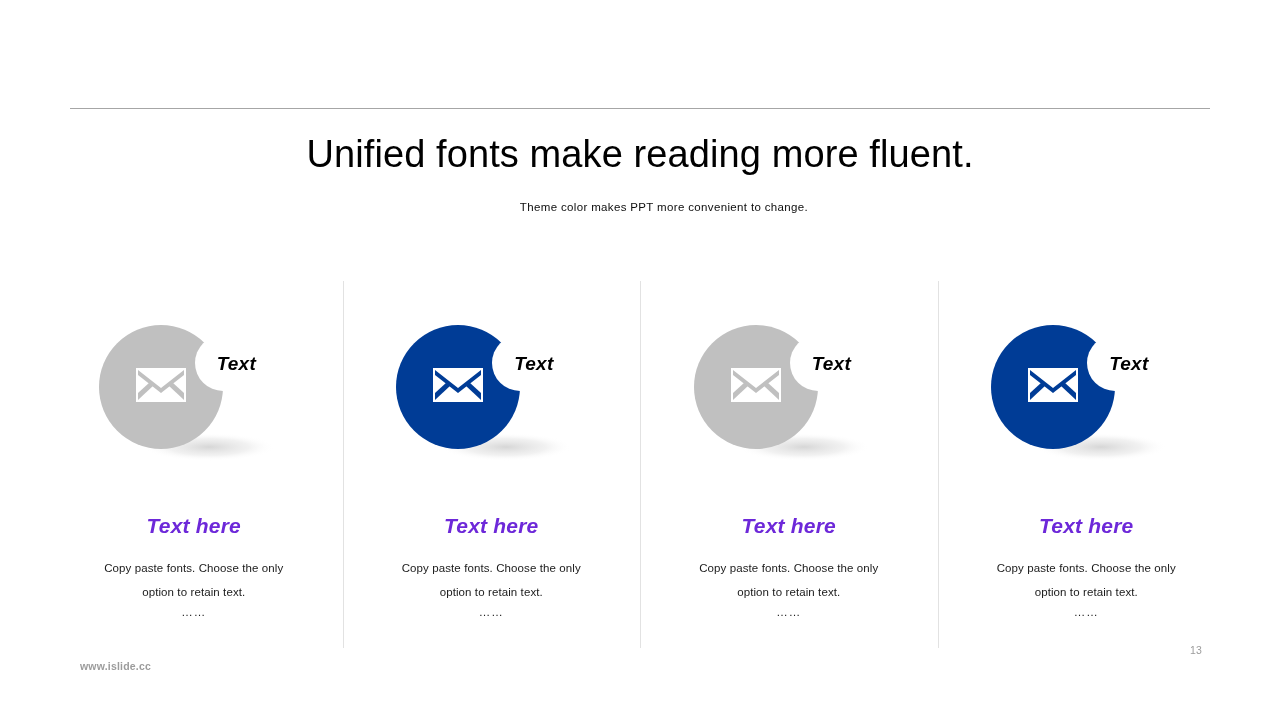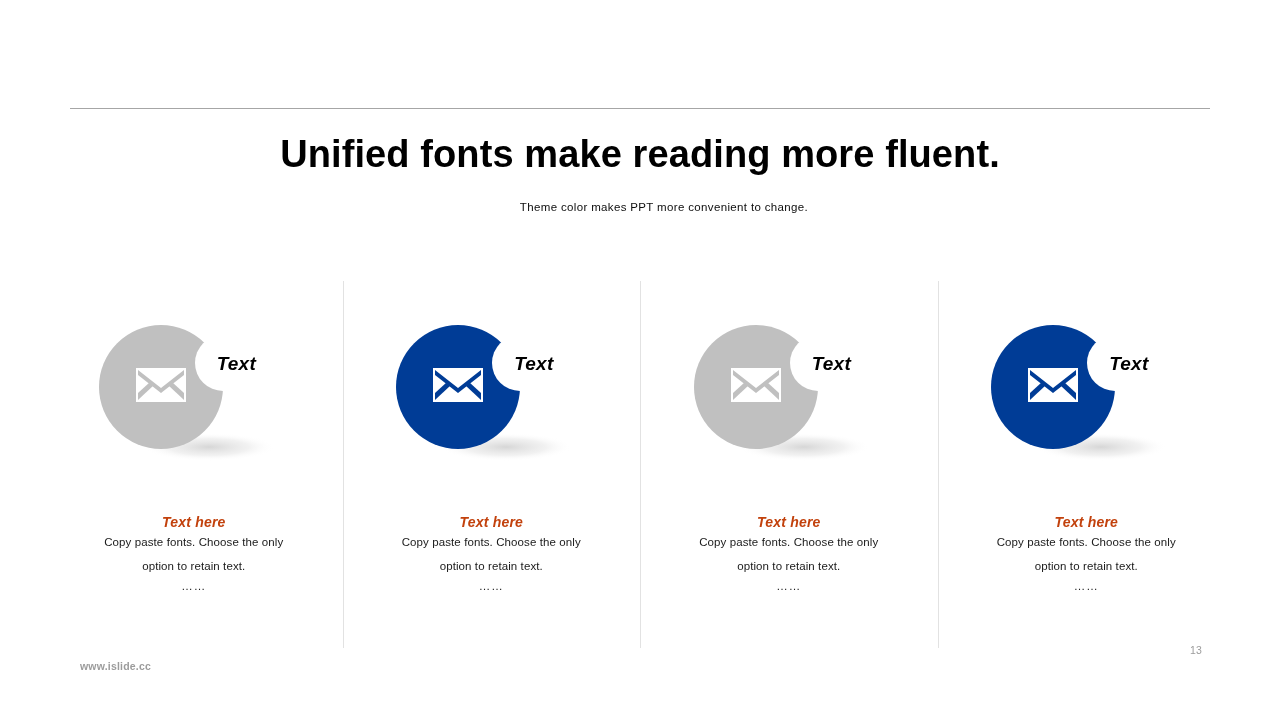--- a/index.html
+++ b/index.html
@@ -25,21 +25,21 @@
     height: 1px;
     background: #a6a6a6;
   }
   .title {
     position: absolute;
     left: 0;
     top: 130px;
     width: 1280px;
     text-align: center;
     font-size: 38px;
-    font-weight: 700;
+    font-weight: 400;
     color: #000000;
     letter-spacing: 0.1px;
     line-height: 48px;
     white-space: nowrap;
   }
   .subtitle-block {
     position: absolute;
     left: 0;
     top: 194px;
     width: 1280px;
@@ -101,29 +101,30 @@
     font-weight: bold;
     font-style: italic;
     color: #000000;
     letter-spacing: 0.2px;
     white-space: nowrap;
   }
 
   
   .card-title {
     margin-top: 14px;
-    font-size: 14px;
+    font-size: 21px;
     font-weight: bold;
     font-style: italic;
-    color: #c2410c;
+    color: #6d28d9;
     letter-spacing: 0.2px;
     text-align: center;
     white-space: nowrap;
   }
   .card-body {
+    margin-top: 18px;
     width: 230px;
     text-align: center;
     font-size: 11.5px;
     line-height: 24px;
     color: #1a1a1a;
     letter-spacing: 0.1px;
   }
   .card-dots {
     margin-top: 2px;
     text-align: center;

